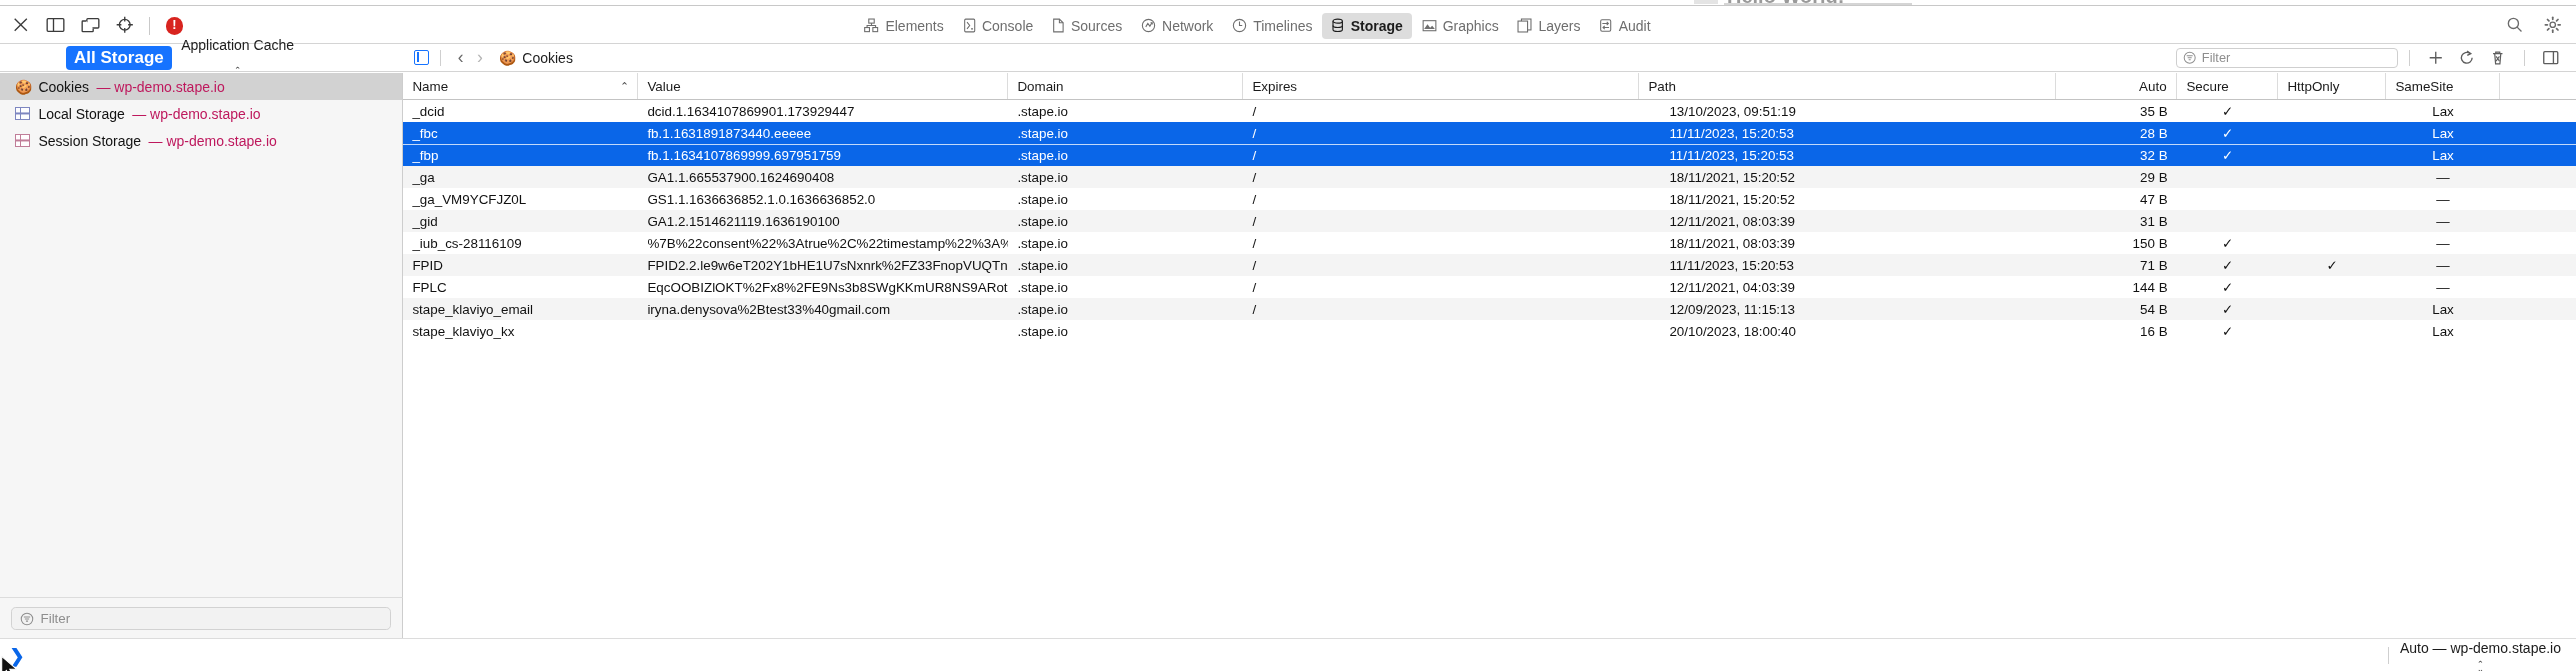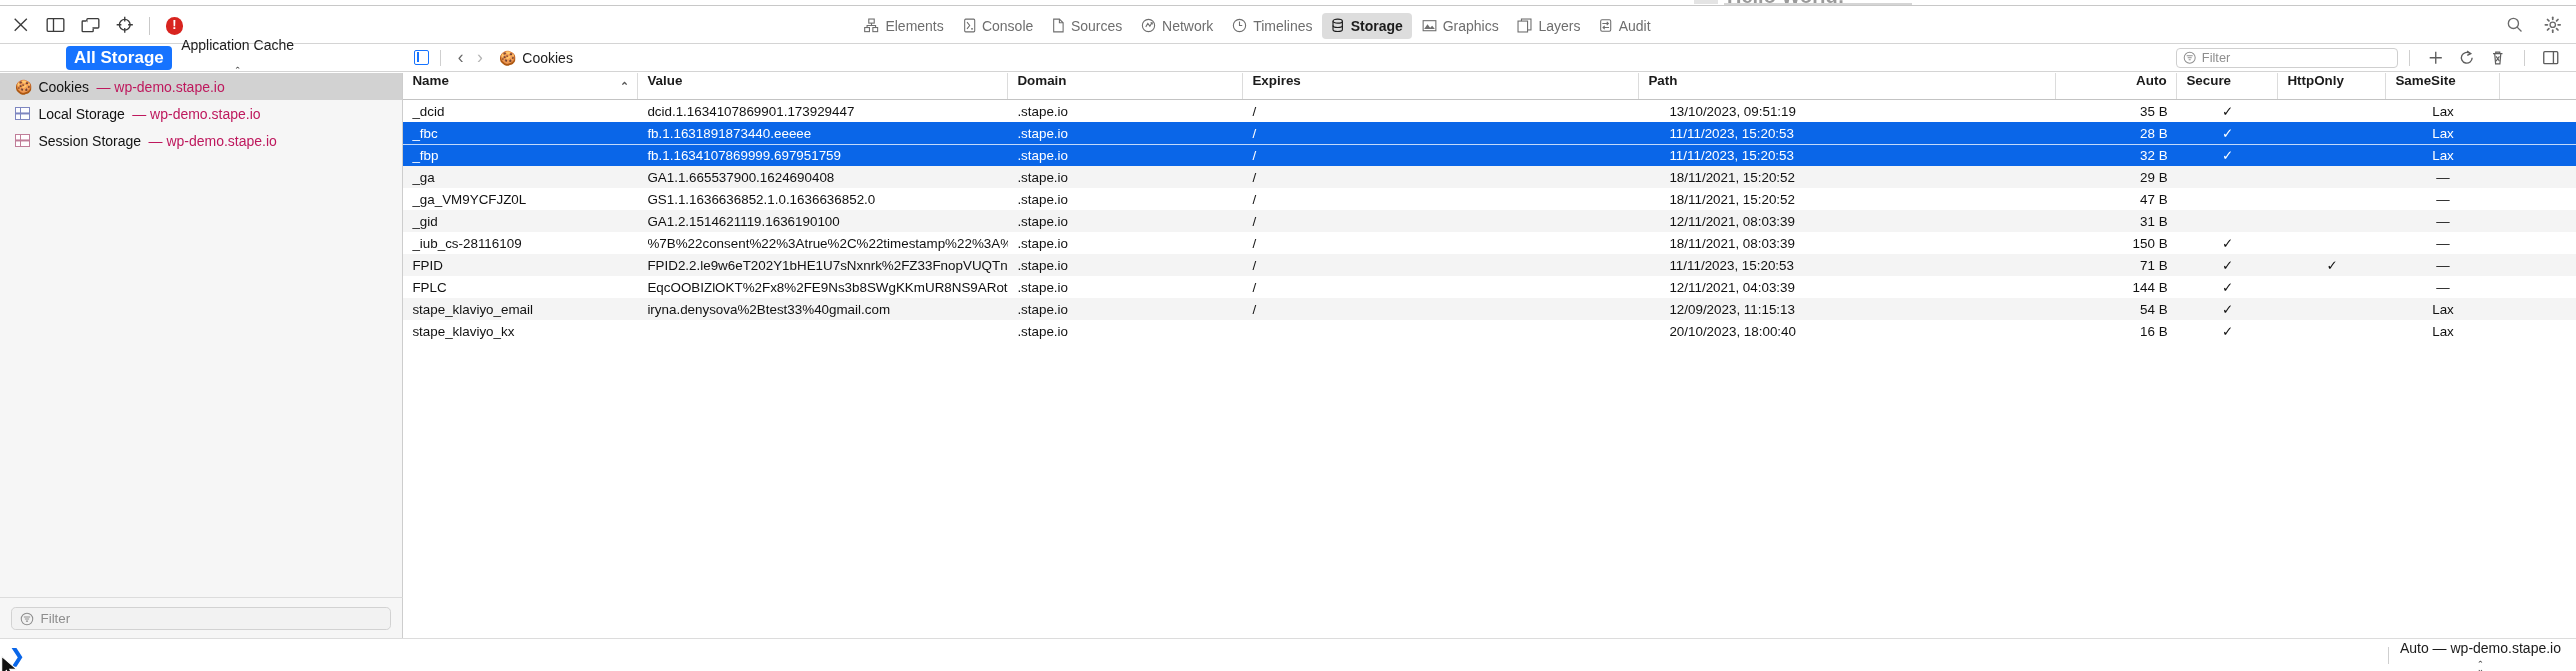--- a/index.html
+++ b/index.html
@@ -125,22 +125,22 @@
   .side-filter {
     width:100%;height:23px;border:0.7px solid #d2d2d2;border-radius:4.7px;background:#f2f2f2;
     display:flex;align-items:center;gap:6.7px;padding:0 8px;
   }
   .side-filter .ph { font-size:13.4px;color:#8e8e8e; }
 
   
   .table { position:absolute; top:73px; left:403px; width:2173px; height:524px; background:#fff; overflow:hidden; }
   .thead { display:flex; height:27px; background:#fff; border-bottom:0.7px solid #c3c3c3; }
   .th {
-    font-size:13.4px; color:#1b1b1b; display:flex; align-items:flex-start;
-    padding:0 9.4px; border-right:0.7px solid #dcdcdc; position:relative; white-space:nowrap;font-weight:bold;
+    font-size:13.4px; color:#1b1b1b; display:flex; align-items:center;
+    padding:0 9.4px; border-right:0.7px solid #dcdcdc; position:relative; white-space:nowrap;
   }
   .th.num { justify-content:flex-end; }
   .th .sortarrow { position:absolute; right:8px; top:50%; transform:translateY(-50%); color:#555; font-size:10.8px; }
 
   .trow { display:flex; height:22px; align-items:center; font-size:13.4px; color:#111; }
   .trow.odd { background:#f4f4f4; }
   .trow.even { background:#ffffff; }
   .trow.sel { background:#0a66e8; color:#ffffff; }
   .trow.sel + .trow.sel { box-shadow: inset 0 0.7px 0 #ffffff; }
   .td { padding:0 9.4px; white-space:nowrap; overflow:hidden; text-overflow:ellipsis; display:flex; align-items:center; }

